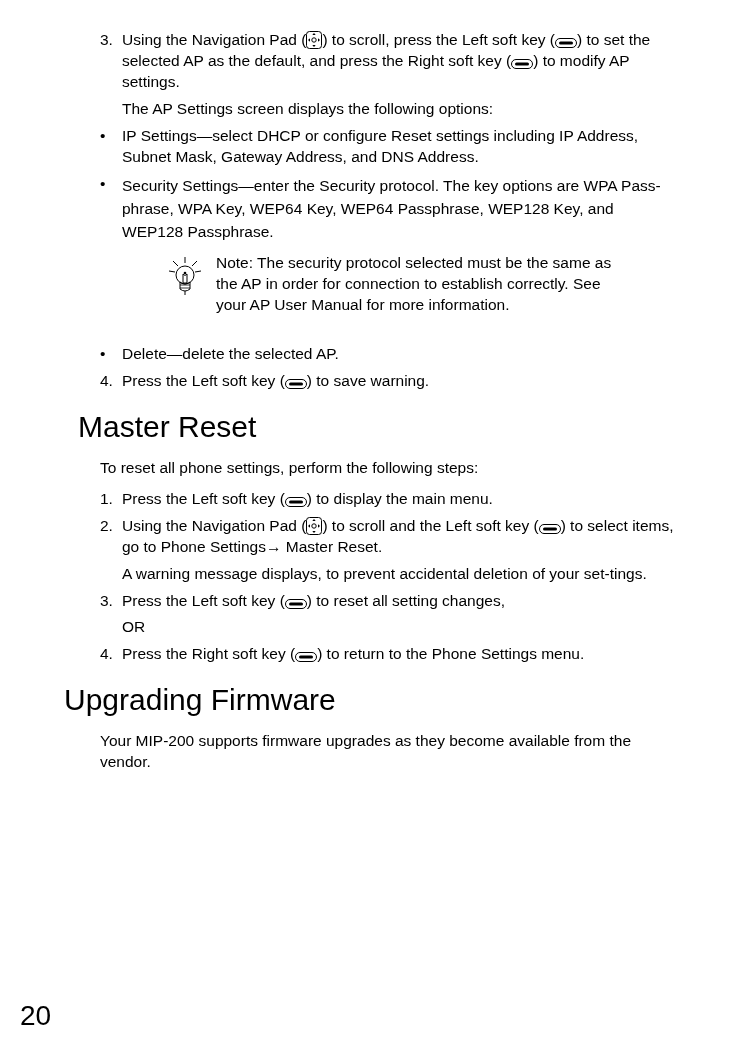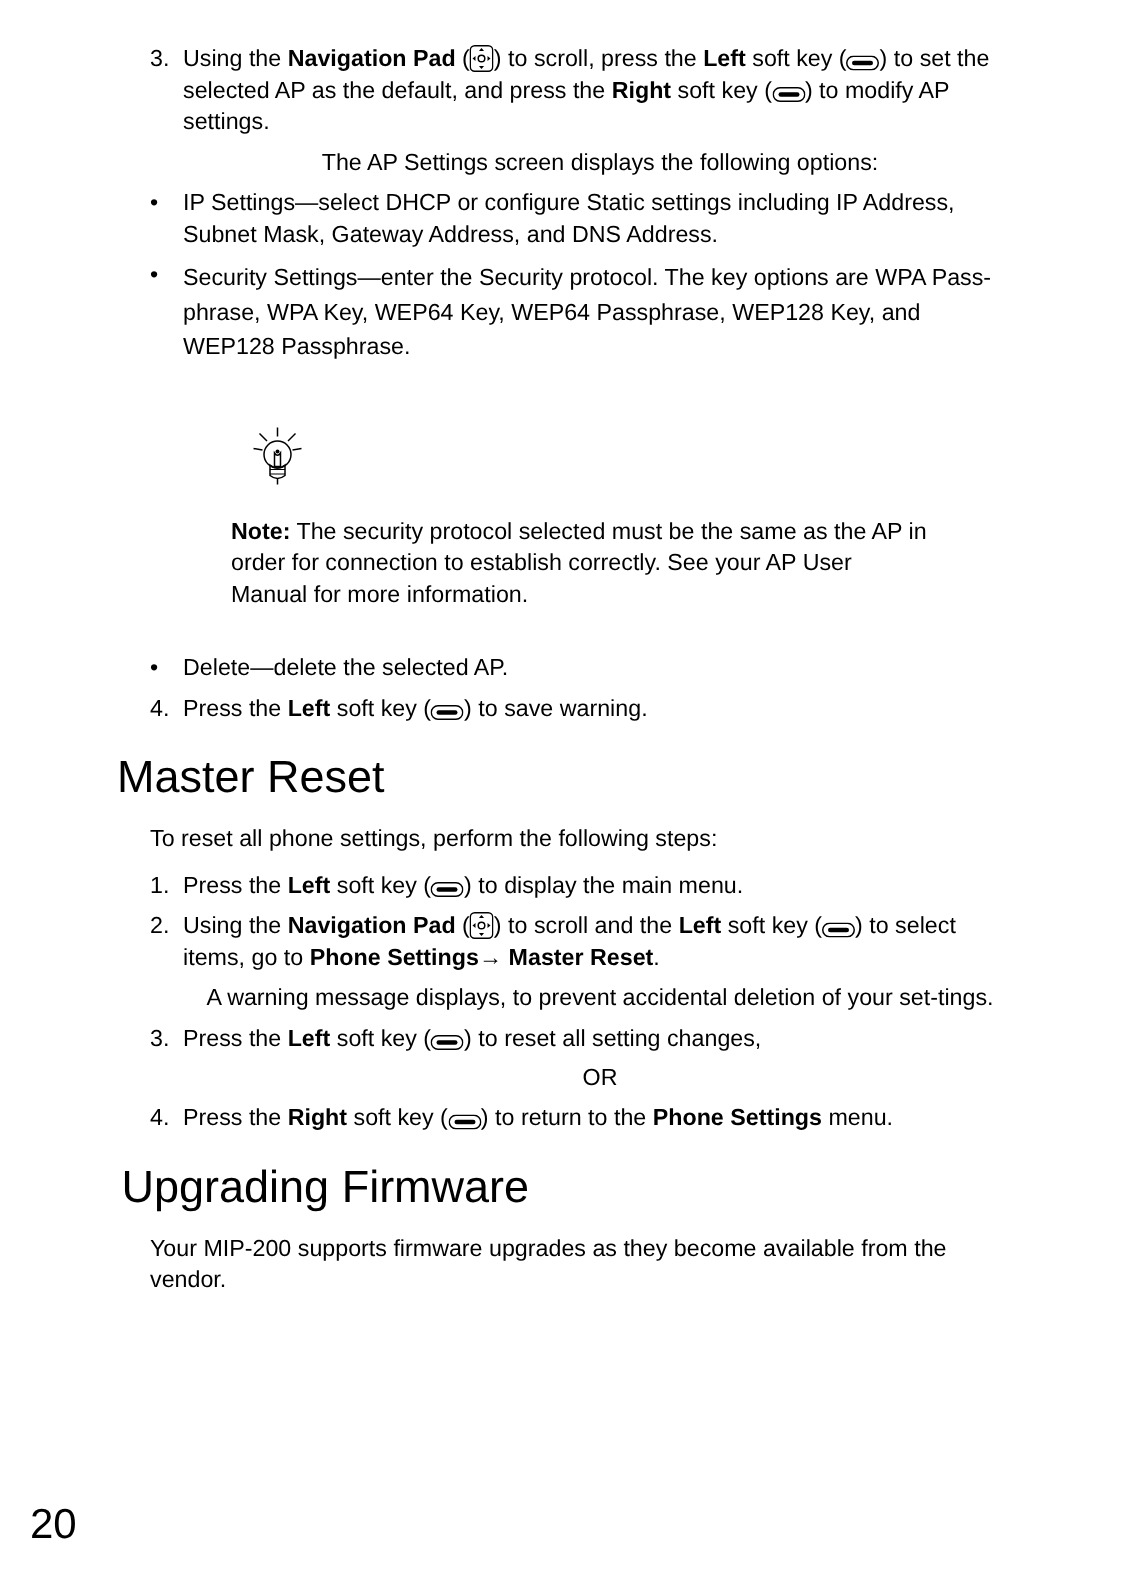--- a/index.html
+++ b/index.html
@@ -39,36 +39,34 @@
   .ul-item {
     display: flex;
     margin-bottom: 6px;
   }
   .ul-bullet {
     width: 22px;
     flex: 0 0 22px;
   }
   .follow {
     margin-top: 6px;
-    text-align: center;
-  }
-  b { font-weight: 700; }
+  }
+  b { font-weight: 400; }
   .heading {
     font-size: 30px;
     font-weight: 400;
     margin: 18px 0 14px 0;
   }
   .intro {
     margin-bottom: 10px;
   }
   .note-box {
     display: flex;
     align-items: flex-start;
-    margin: 38px 60px 28px 54px;
-    flex-direction: column;
+    margin: 10px 60px 28px 54px;
   }
   .note-icon-col {
     width: 62px;
     flex: 0 0 62px;
     display: flex;
     justify-content: center;
     padding-top: 2px;
   }
   .note-text {
     flex: 1;
@@ -137,21 +135,21 @@
             <use href="#soft-key"></use>
           </svg><span>) to set the selected AP as the default, and press the </span><b>Right</b><span> soft key (</span><svg class="inline-key" width="22" height="10">
             <use href="#soft-key"></use>
           </svg><span>) to modify AP settings.</span>
         <div class="follow">The AP Settings screen displays the following options:</div>
       </div>
     </div>
 
     <div class="ul-item">
       <div class="ul-bullet">•</div>
-      <div class="ol-body">IP Settings—select DHCP or configure Static settings including IP Address, Subnet Mask, Gateway Address, and DNS Address.</div>
+      <div class="ol-body">IP Settings—select DHCP or configure Reset settings including IP Address, Subnet Mask, Gateway Address, and DNS Address.</div>
     </div>
 
     <div class="ul-item" style="margin-bottom:0">
       <div class="ul-bullet">•</div>
       <div class="ol-body" style="line-height:1.5">Security Settings—enter the Security protocol. The key options are WPA Pass-phrase, WPA Key, WEP64 Key, WEP64 Passphrase, WEP128 Key, and WEP128 Passphrase.</div>
     </div>
 
     <div class="note-box">
       <div class="note-icon-col">
         <svg width="40" height="42">
@@ -219,21 +217,21 @@
       <div class="ol-num">4.</div>
       <div class="ol-body">
         <span>Press the </span><b>Right</b><span> soft key (</span><svg class="inline-key" width="22" height="10">
             <use href="#soft-key"></use>
           </svg><span>) to return to the </span><b>Phone Settings</b><span> menu.</span>
       </div>
     </div>
 
   </div>
 
-  <div class="heading" style="margin-left:21px">Upgrading Firmware</div>
+  <div class="heading" style="margin-left:4px">Upgrading Firmware</div>
 
   <div class="body-col">
     <div class="intro">Your MIP-200 supports firmware upgrades as they become available from the vendor.</div>
   </div>
 
   <div class="page-num">20</div>
 
 </div>
 
 </body></html>

